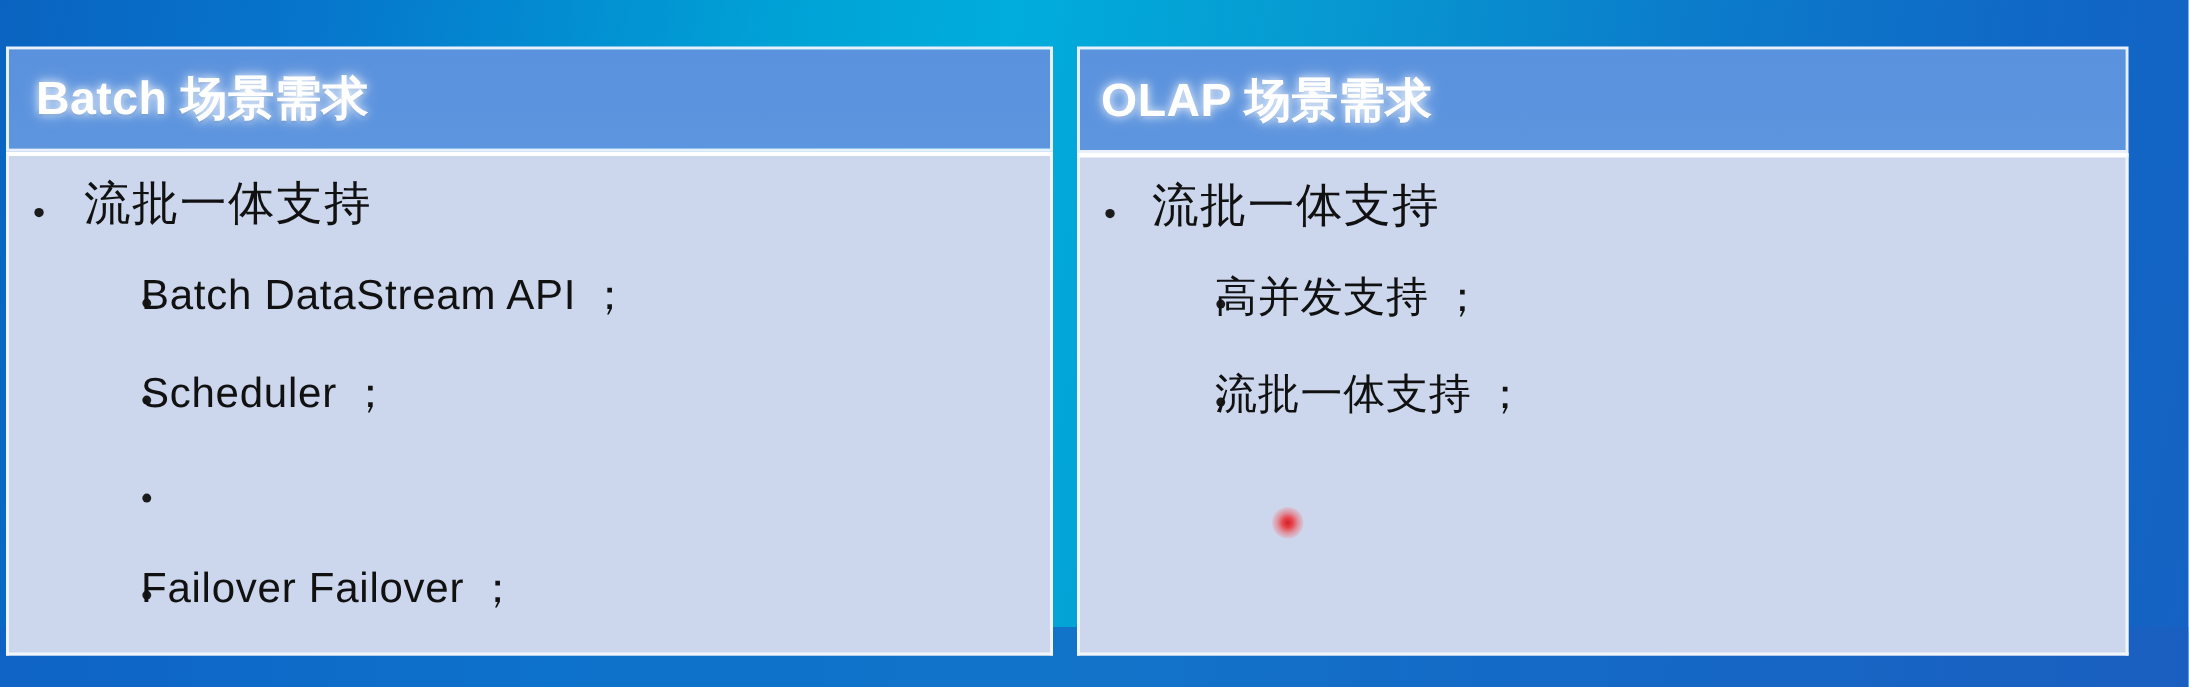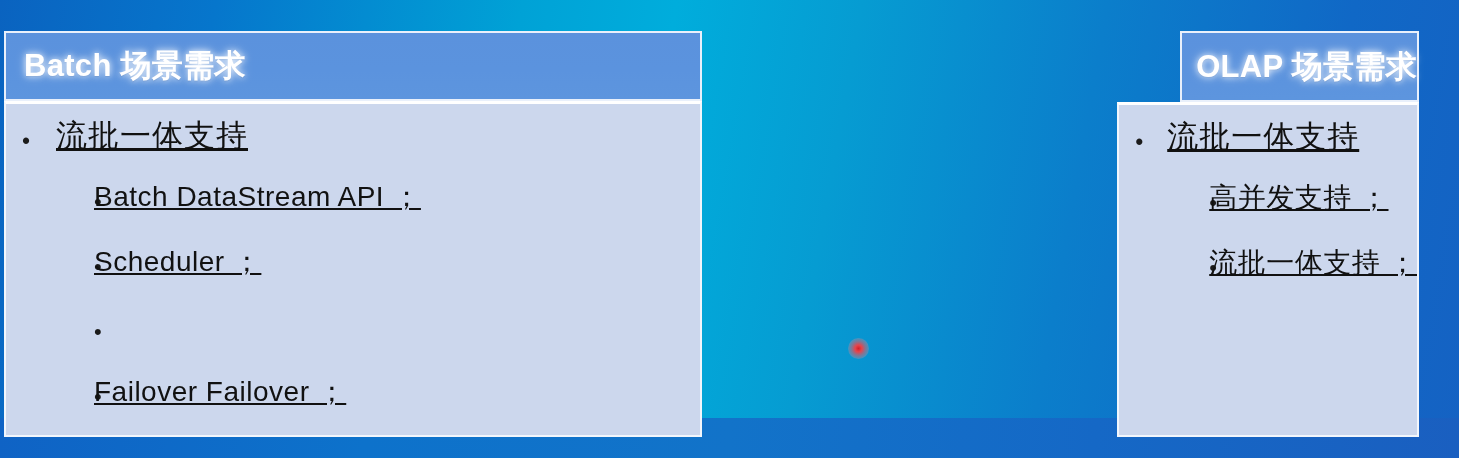--- a/index.html
+++ b/index.html
@@ -56,21 +56,21 @@
     flex-direction: row;
     gap: 16px;
   }
   .col {
     position: relative;
     display: flex;
     flex-direction: column;
     box-sizing: border-box;
   }
   .col-left  { width: 706px; }
-  .col-right { width: 709px; align-items: flex-end; }
+  .col-right { width: 709px; }
 
   
   .col-header {
     position: relative;
     box-sizing: border-box;
     height: 71px;
     background: linear-gradient(180deg, #5b92dd 0%, #5b93de 55%, #5d95de 100%);
     border: 2px solid #e9f0fb;
     display: flex;
     align-items: center;
@@ -110,21 +110,20 @@
   }
   .bullet-dot {
     flex: 0 0 auto;
     color: #1b1b1b;
     line-height: 1;
   }
   .bullet-text {
     flex: 0 0 auto;
     color: #111111;
     white-space: nowrap;
-    text-decoration: underline;
   }
 
   
   .lvl1 { height: 62px; }
   .lvl1 .bullet-dot {
     width: 50px;
     padding-left: 16px;
     box-sizing: border-box;
     font-size: 23px;
     padding-top: 14px;

